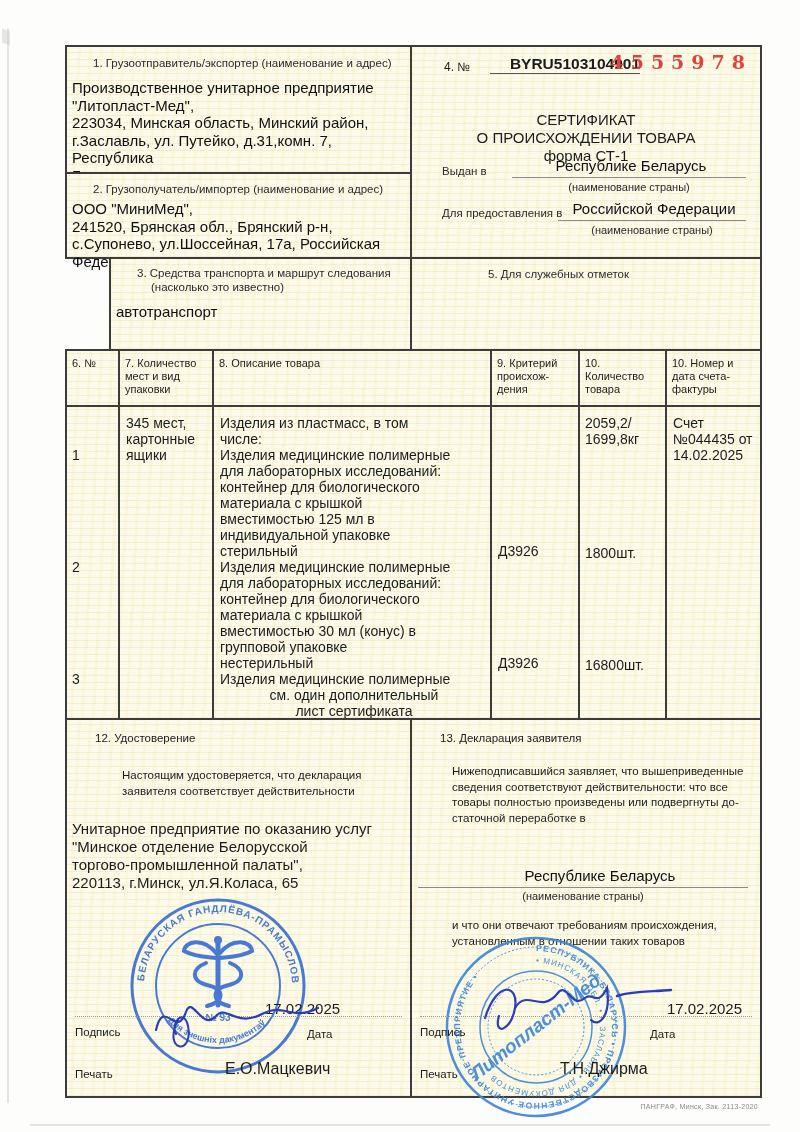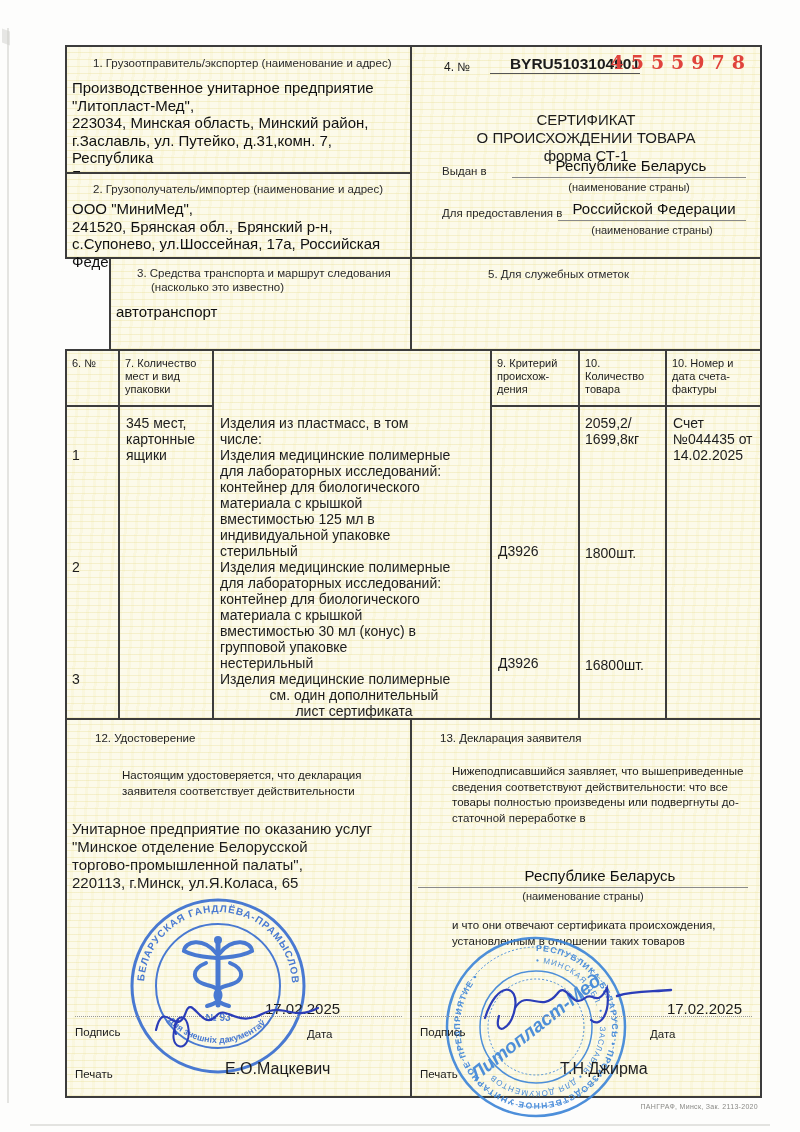--- a/index.html
+++ b/index.html
@@ -171,20 +171,21 @@
       </div>
     <div class="tbody">
       <div>
           <div>345 мест,</div>
           <div>картонные</div>
           <div>ящики</div>
         </div>
     </div>
   </div>
   <div class="tcol c3">
+    <div class="thead">8.  Описание товара</div>
     <div class="tbody">
         <div>Изделия из пластмасс, в том</div>
         <div>числе:</div>
         <div>Изделия медицинские полимерные</div>
         <div>для лабораторных исследований:</div>
         <div>контейнер для биологического</div>
         <div>материала с крышкой</div>
         <div>вместимостью 125 мл в</div>
         <div>индивидуальной упаковке</div>
         <div>стерильный</div>
@@ -298,21 +299,21 @@
   <div class="note">
       <div>Нижеподписавшийся заявляет, что вышеприведенные</div>
       <div>сведения  соответствуют  действительности:  что  все</div>
       <div>товары  полностью произведены или подвергнуты  до-</div>
       <div>статочной переработке в</div>
     </div>
   <div class="country val">Республике Беларусь</div>
   <div class="country-line"></div>
   <div class="country-hint hint">(наименование страны)</div>
   <div class="note2">
-      <div>и что они отвечают сертификата происхождения,</div>
+      <div>и что они отвечают требованиям происхождения,</div>
       <div>установленным в отношении таких товаров</div>
     </div>
 
   <svg class="stamp" id="stamp-company" viewBox="0 0 188 188">
     <g fill="none" stroke="#3f86d8">
       <circle cx="94" cy="94" r="89" stroke-width="2.5"></circle>
       <circle cx="94" cy="94" r="80" stroke-width="1" stroke-dasharray="2 2"></circle>
       <circle cx="94" cy="94" r="56" stroke-width="1.5"></circle>
       <circle cx="94" cy="94" r="48" stroke-width="1" stroke-dasharray="2 2"></circle>
     </g>

